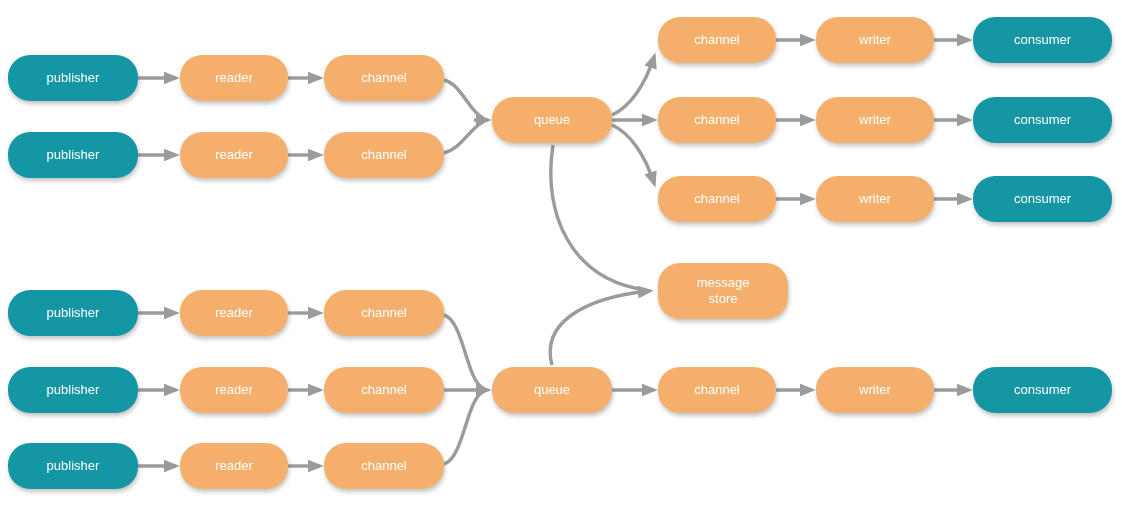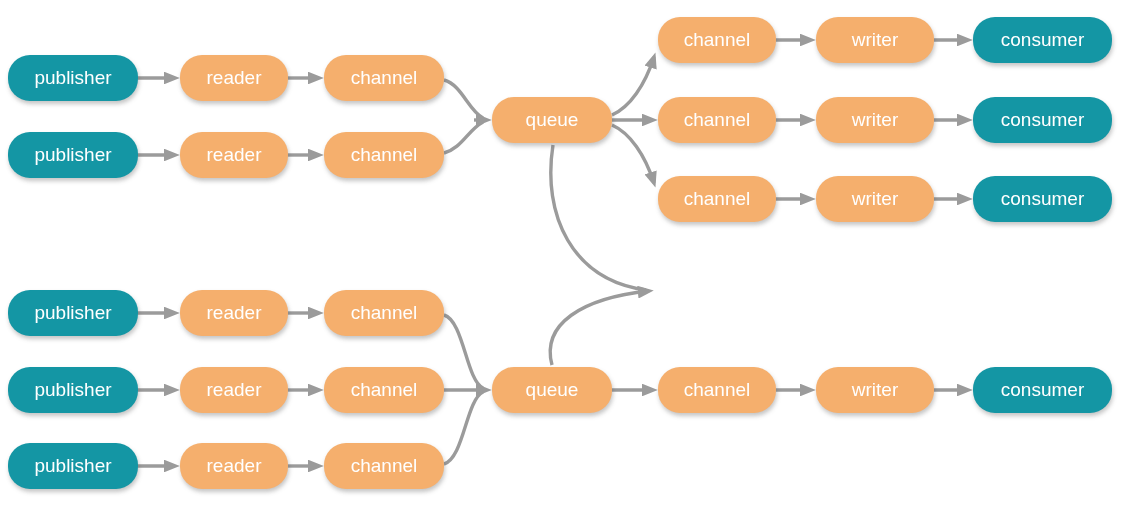--- a/index.html
+++ b/index.html
@@ -27,21 +27,21 @@
     stroke-width: 3.4px;
   }
   .node {
     position: absolute;
     box-sizing: border-box;
     border-radius: 22px;
     display: flex;
     align-items: center;
     justify-content: center;
     text-align: center;
-    font-size: 19px;
+    font-size: 13px;
     line-height: 1.25;
     white-space: pre-line;
     box-shadow: 1px 3px 4px rgba(90, 90, 90, 0.35);
     user-select: none;
   }
 </style>
 </head>
 <body>
 
 <div id="canvas" style="background: rgb(255, 255, 255);">
@@ -91,20 +91,22 @@
     <div class="node" style="left: 492px; top: 97px; width: 120px; height: 46px; background: rgb(245, 175, 109); color: rgb(255, 255, 255);">queue</div>
     <div class="node" style="left: 658px; top: 17px; width: 118px; height: 46px; background: rgb(245, 175, 109); color: rgb(255, 255, 255);">channel</div>
     <div class="node" style="left: 816px; top: 17px; width: 118px; height: 46px; background: rgb(245, 175, 109); color: rgb(255, 255, 255);">writer</div>
     <div class="node" style="left: 973px; top: 17px; width: 139px; height: 46px; background: rgb(20, 150, 164); color: rgb(255, 255, 255);">consumer</div>
     <div class="node" style="left: 658px; top: 97px; width: 118px; height: 46px; background: rgb(245, 175, 109); color: rgb(255, 255, 255);">channel</div>
     <div class="node" style="left: 816px; top: 97px; width: 118px; height: 46px; background: rgb(245, 175, 109); color: rgb(255, 255, 255);">writer</div>
     <div class="node" style="left: 973px; top: 97px; width: 139px; height: 46px; background: rgb(20, 150, 164); color: rgb(255, 255, 255);">consumer</div>
     <div class="node" style="left: 658px; top: 176px; width: 118px; height: 46px; background: rgb(245, 175, 109); color: rgb(255, 255, 255);">channel</div>
     <div class="node" style="left: 816px; top: 176px; width: 118px; height: 46px; background: rgb(245, 175, 109); color: rgb(255, 255, 255);">writer</div>
     <div class="node" style="left: 973px; top: 176px; width: 139px; height: 46px; background: rgb(20, 150, 164); color: rgb(255, 255, 255);">consumer</div>
+    <div class="node" style="left: 658px; top: 263px; width: 130px; height: 56px; background: rgb(245, 175, 109); color: rgb(255, 255, 255);">message
+store</div>
     <div class="node" style="left: 8px; top: 290px; width: 130px; height: 46px; background: rgb(20, 150, 164); color: rgb(255, 255, 255);">publisher</div>
     <div class="node" style="left: 180px; top: 290px; width: 108px; height: 46px; background: rgb(245, 175, 109); color: rgb(255, 255, 255);">reader</div>
     <div class="node" style="left: 324px; top: 290px; width: 120px; height: 46px; background: rgb(245, 175, 109); color: rgb(255, 255, 255);">channel</div>
     <div class="node" style="left: 8px; top: 367px; width: 130px; height: 46px; background: rgb(20, 150, 164); color: rgb(255, 255, 255);">publisher</div>
     <div class="node" style="left: 180px; top: 367px; width: 108px; height: 46px; background: rgb(245, 175, 109); color: rgb(255, 255, 255);">reader</div>
     <div class="node" style="left: 324px; top: 367px; width: 120px; height: 46px; background: rgb(245, 175, 109); color: rgb(255, 255, 255);">channel</div>
     <div class="node" style="left: 8px; top: 443px; width: 130px; height: 46px; background: rgb(20, 150, 164); color: rgb(255, 255, 255);">publisher</div>
     <div class="node" style="left: 180px; top: 443px; width: 108px; height: 46px; background: rgb(245, 175, 109); color: rgb(255, 255, 255);">reader</div>
     <div class="node" style="left: 324px; top: 443px; width: 120px; height: 46px; background: rgb(245, 175, 109); color: rgb(255, 255, 255);">channel</div>
     <div class="node" style="left: 492px; top: 367px; width: 120px; height: 46px; background: rgb(245, 175, 109); color: rgb(255, 255, 255);">queue</div>

